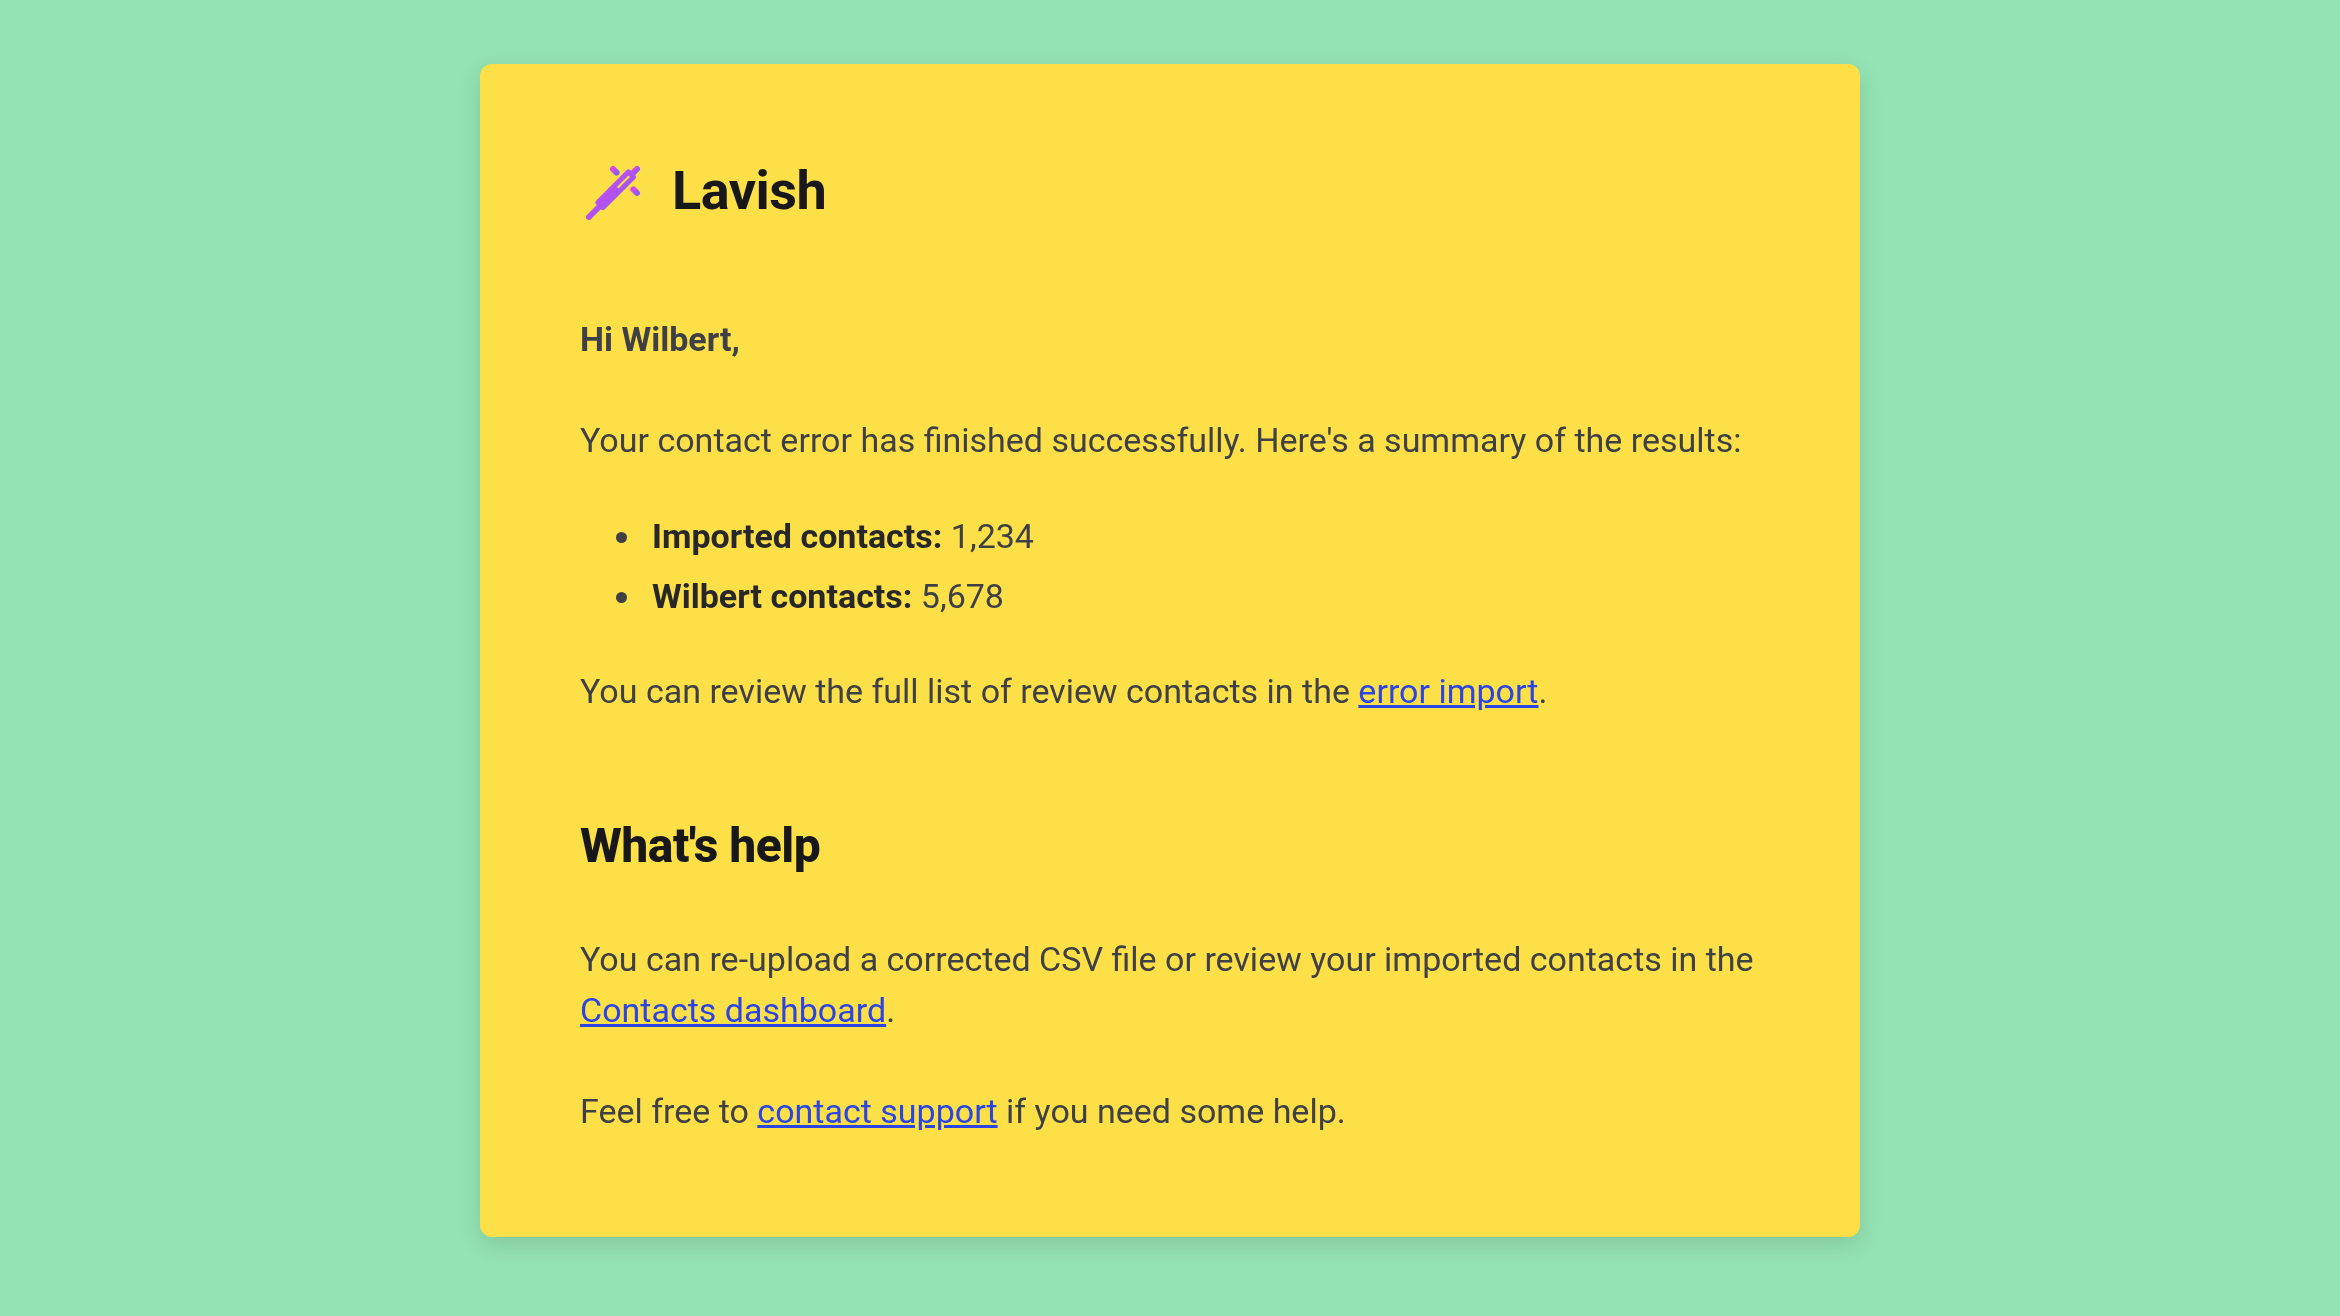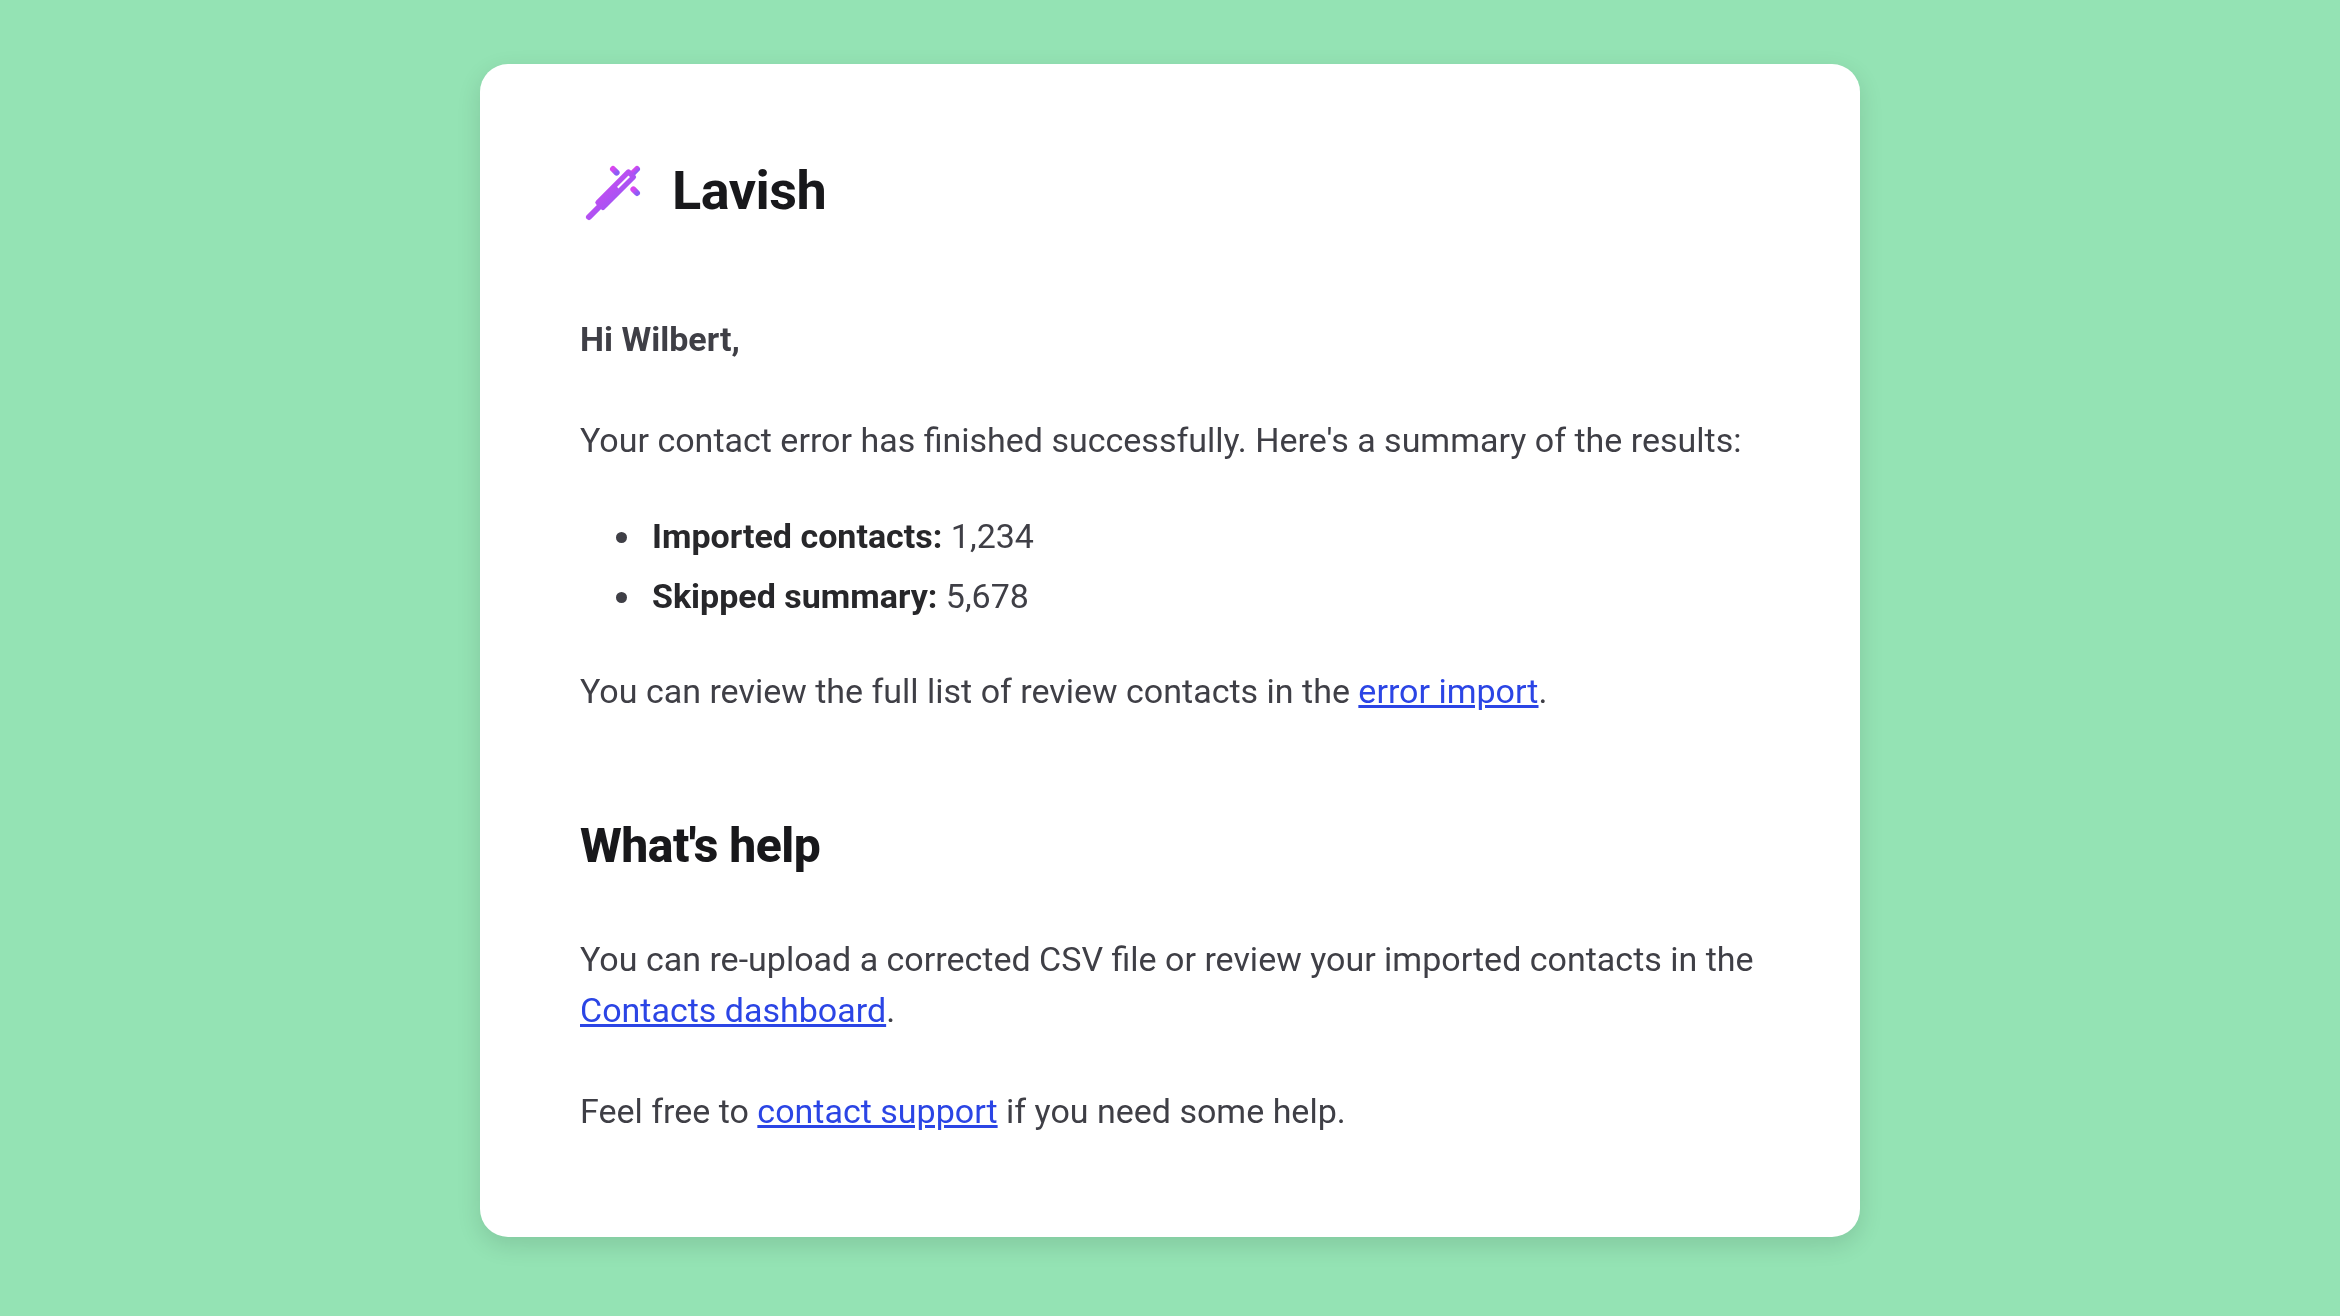--- a/index.html
+++ b/index.html
@@ -10,22 +10,22 @@
     body {
       background: #94e3b4;
       font-family: -apple-system, BlinkMacSystemFont, "Segoe UI", Roboto, Helvetica, Arial, sans-serif;
       min-height: 100vh;
       display: flex;
       justify-content: center;
       align-items: flex-start;
       padding: 64px 20px;
     }
     .card {
-      background: #ffffff;
-      border-radius: 28px;
+      background: #fde047;
+      border-radius: 12px;
       width: 100%;
       max-width: 1380px;
       padding: 90px 100px 100px 100px;
       box-shadow: 0 8px 24px rgba(0,0,0,0.12);
     }
     .logo-row {
       display: flex;
       align-items: center;
       gap: 20px;
       margin-bottom: 88px;
@@ -131,21 +131,21 @@
   <p class="body-text greeting">Hi Wilbert,</p>
 
   <p class="body-text intro">Your contact error has finished successfully. Here's a summary of the results:</p>
 
   <ul class="stat-list">
     <li>
       <span class="label">Imported contacts:</span>
       <span>1,234</span>
     </li>
     <li>
-      <span class="label">Skipped summary:</span>
+      <span class="label">Wilbert contacts:</span>
       <span>5,678</span>
     </li>
   </ul>
 
   <p class="body-text review-para">
     <span>You can review the full list of review contacts in the </span><a href="#" class="link">error import</a><span>.</span>
   </p>
 
   <h2 class="section-heading">What's help</h2>
 

